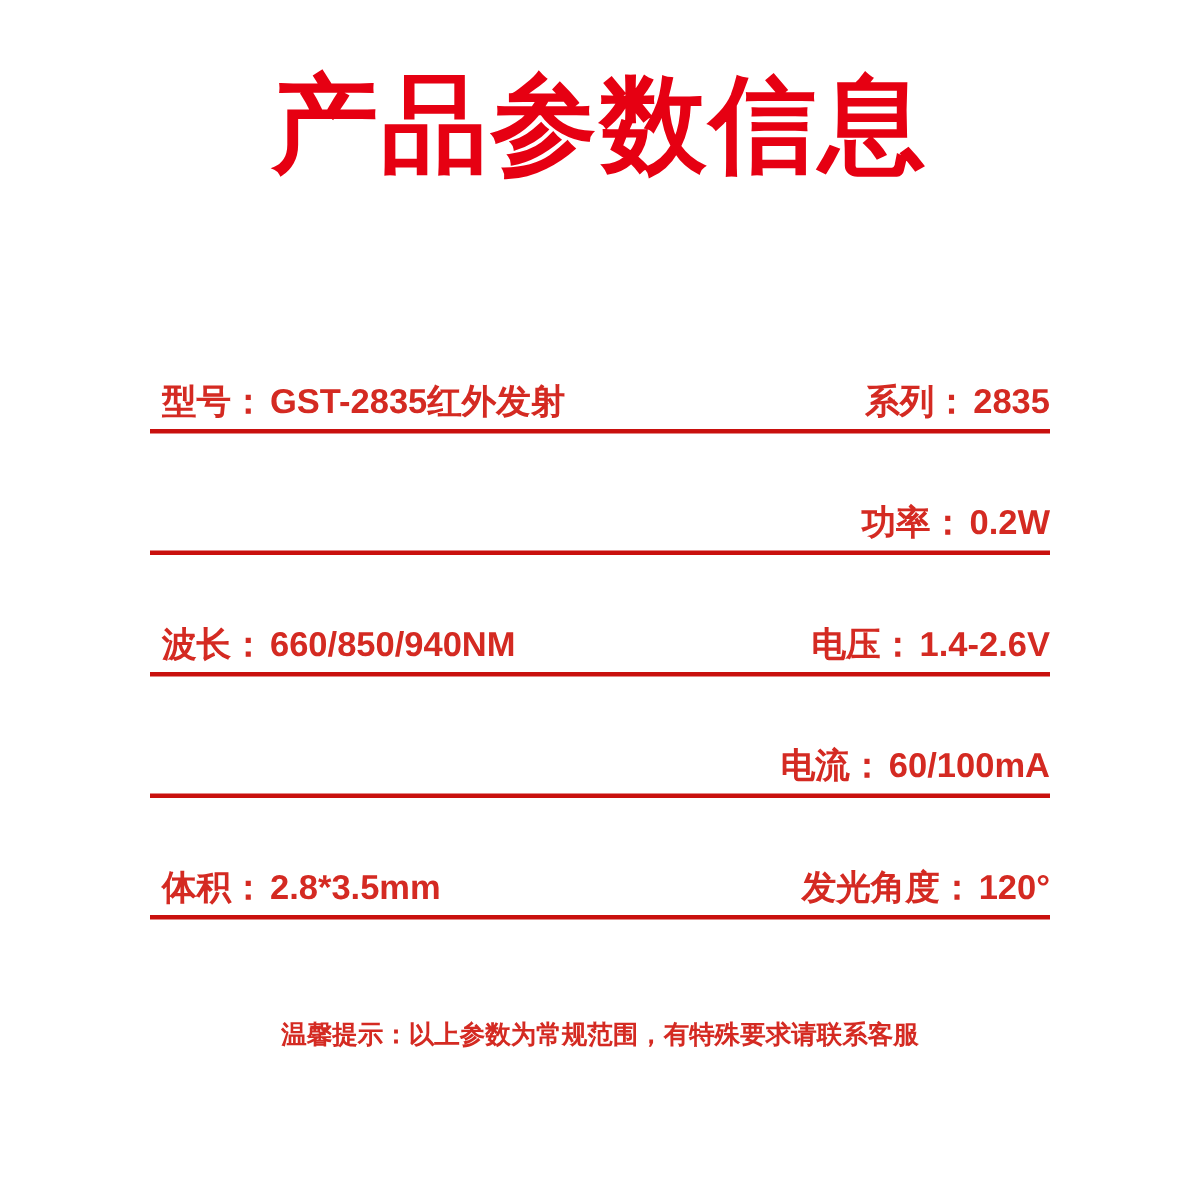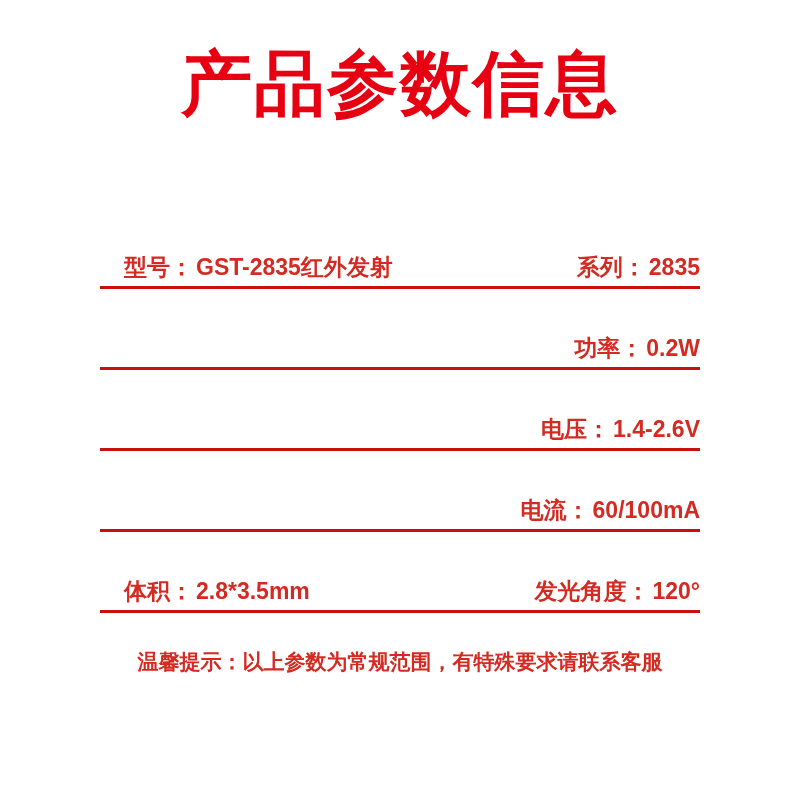--- a/index.html
+++ b/index.html
@@ -44,38 +44,38 @@
     padding-bottom: 6px;
     border-bottom: 3px solid var(--line-red, #c9100e);
   }
   .cell {
     font-size: 23px;
     font-weight: bold;
     color: var(--text-red, #d42a22);
     white-space: nowrap;
   }
   .cell-left {
-    margin-left: 24px;
+    margin-left: 8px;
     width: 392px;
     flex: 0 0 392px;
   }
   .cell-right {
     flex: 1;
     text-align: right;
   }
   .param-value {
     margin-left: 3px;
   }
   .note {
     position: absolute;
-    top: 648px;
+    top: 678px;
     left: 0;
     width: 100%;
     text-align: center;
-    font-size: 21px;
+    font-size: 17px;
     font-weight: bold;
     color: var(--text-red, #d42a22);
   }
 </style>
 </head>
 <body>
 
 <div class="page">
   <h1 class="title">产品参数信息</h1>
 
@@ -94,20 +94,23 @@
   <div class="param-row">
     <div class="row-content">
       <div class="cell cell-right">
         <span class="param-label">功率：</span><span class="param-value">0.2W</span>
       </div>
     </div>
   </div>
 
   <div class="param-row">
     <div class="row-content">
+      <div class="cell cell-left">
+        <span class="param-label">波长：</span><span class="param-value">660/850/940NM</span>
+      </div>
       <div class="cell cell-right">
         <span class="param-label">电压：</span><span class="param-value">1.4-2.6V</span>
       </div>
     </div>
   </div>
 
   <div class="param-row">
     <div class="row-content">
       <div class="cell cell-right">
         <span class="param-label">电流：</span><span class="param-value">60/100mA</span>

